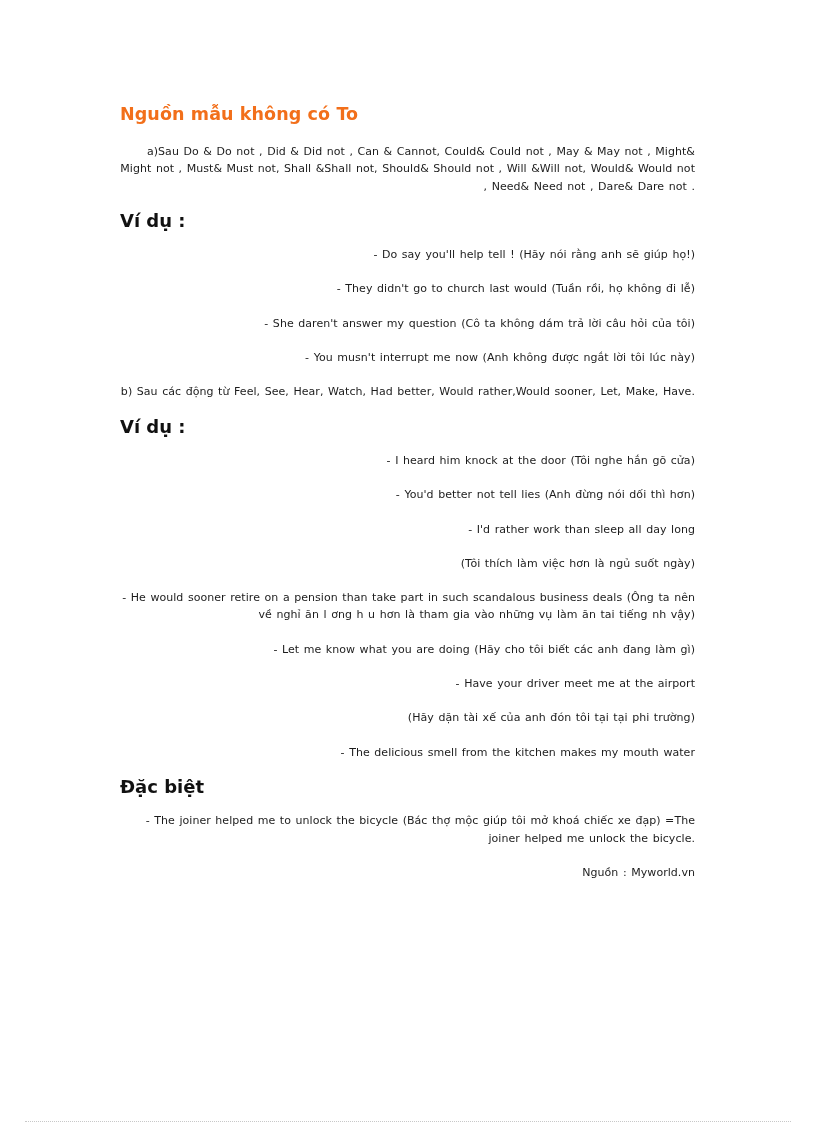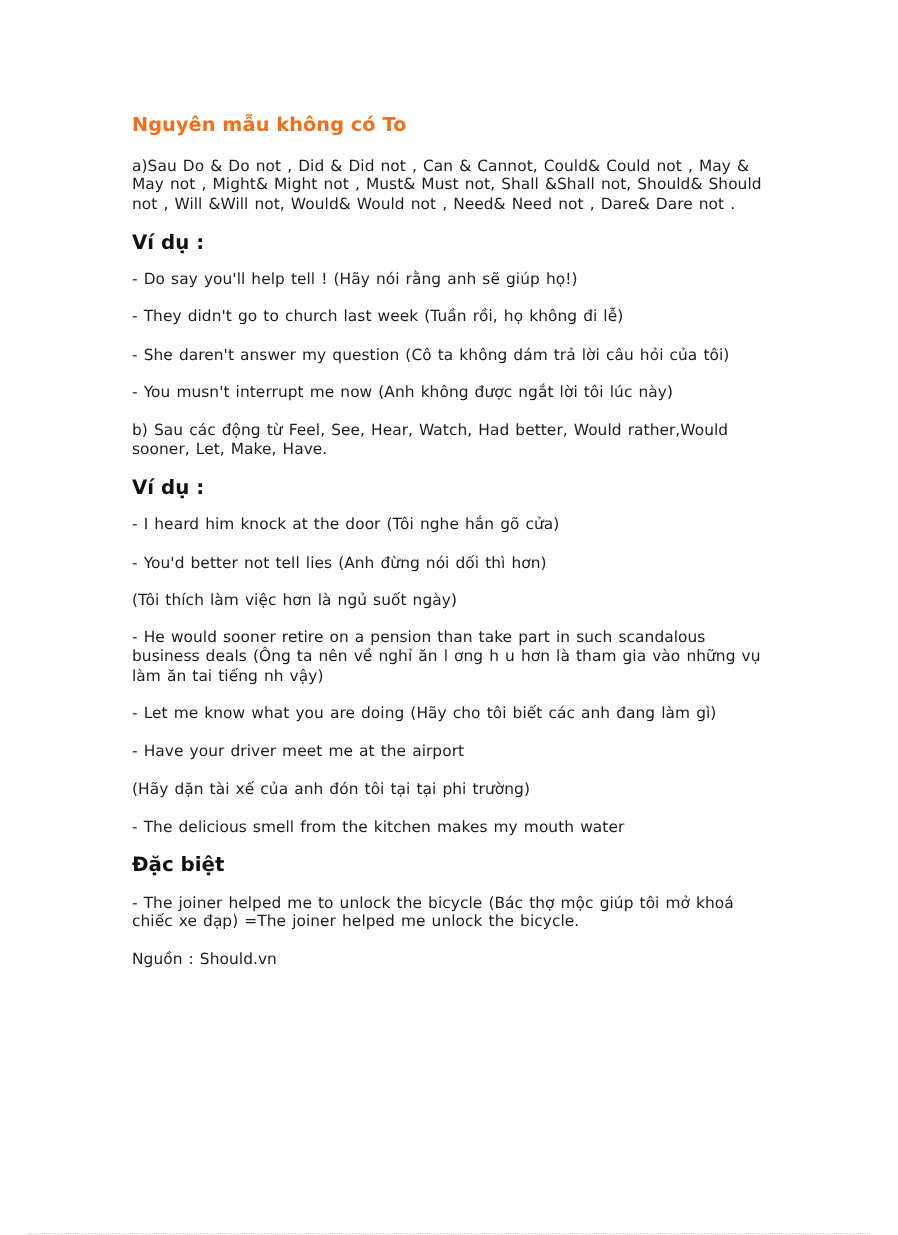--- a/index.html
+++ b/index.html
@@ -24,26 +24,27 @@
     .title {
       font-family: "DejaVu Sans", "Liberation Sans", sans-serif;
       font-weight: bold;
       font-size: 17.5px;
       color: #f26f1a;
       margin: 0 0 17px 0;
       line-height: 24px;
       letter-spacing: 0.1px;
     }
     .para {
-      font-size: 14px;
+      font-size: 11px;
       line-height: 17.3px;
       margin: 0 0 17px 0;
       color: #1c1c1c;
       letter-spacing: 0.05px;
       word-spacing: 1px;
+      text-align: right;
     }
     .label {
       font-weight: bold;
       font-size: 18px;
       line-height: 17.3px;
       margin: 0 0 17px 0;
       color: #111111;
     }
     .footer-rule {
       position: absolute;
@@ -51,38 +52,39 @@
       right: 25px;
       top: 1121px;
       height: 0;
       border-top: 1px dotted #c8c8c8;
     }
   </style>
 </head>
 <body>
 
 <div class="page">
-  <h1 class="title">Nguyên mẫu không có To</h1>
+  <h1 class="title">Nguồn mẫu không có To</h1>
 
   <p class="para">a)Sau Do &amp; Do not , Did &amp; Did not , Can &amp; Cannot, Could&amp; Could not , May &amp; May not , Might&amp; Might not , Must&amp; Must not, Shall &amp;Shall not, Should&amp; Should not , Will &amp;Will not, Would&amp; Would not , Need&amp; Need not , Dare&amp; Dare not .</p>
   <p class="label">Ví dụ :</p>
   <p class="para">- Do say you'll help tell ! (Hãy nói rằng anh sẽ giúp họ!)</p>
-  <p class="para">- They didn't go to church last week (Tuần rồi, họ không đi lễ)</p>
+  <p class="para">- They didn't go to church last would (Tuần rồi, họ không đi lễ)</p>
   <p class="para">- She daren't answer my question (Cô ta không dám trả lời câu hỏi của tôi)</p>
   <p class="para">- You musn't interrupt me now (Anh không được ngắt lời tôi lúc này)</p>
 
   <p class="para">b) Sau các động từ Feel, See, Hear, Watch, Had better, Would rather,Would sooner, Let, Make, Have.</p>
   <p class="label">Ví dụ :</p>
   <p class="para">- I heard him knock at the door (Tôi nghe hắn gõ cửa)</p>
   <p class="para">- You'd better not tell lies (Anh đừng nói dối thì hơn)</p>
+  <p class="para">- I'd rather work than sleep all day long</p>
   <p class="para">(Tôi thích làm việc hơn là ngủ suốt ngày)</p>
   <p class="para">- He would sooner retire on a pension than take part in such scandalous business deals (Ông ta nên về nghỉ ăn l    ơng h    u hơn là tham gia vào những vụ làm ăn tai tiếng nh     vậy)</p>
   <p class="para">- Let me know what you are doing (Hãy cho tôi biết các anh đang làm gì)</p>
   <p class="para">- Have your driver meet me at the airport</p>
   <p class="para">(Hãy dặn tài xế của anh đón tôi tại tại phi trường)</p>
   <p class="para">- The delicious smell from the kitchen makes my mouth water</p>
 
   <p class="label">Đặc biệt</p>
   <p class="para">- The joiner helped me to unlock the bicycle (Bác thợ mộc giúp tôi mở khoá chiếc xe đạp) =The joiner helped me unlock the bicycle.</p>
-  <p class="para">Nguồn : Should.vn</p>
+  <p class="para">Nguồn : Myworld.vn</p>
 </div>
 
 <div class="footer-rule"></div>
 
 </body></html>

